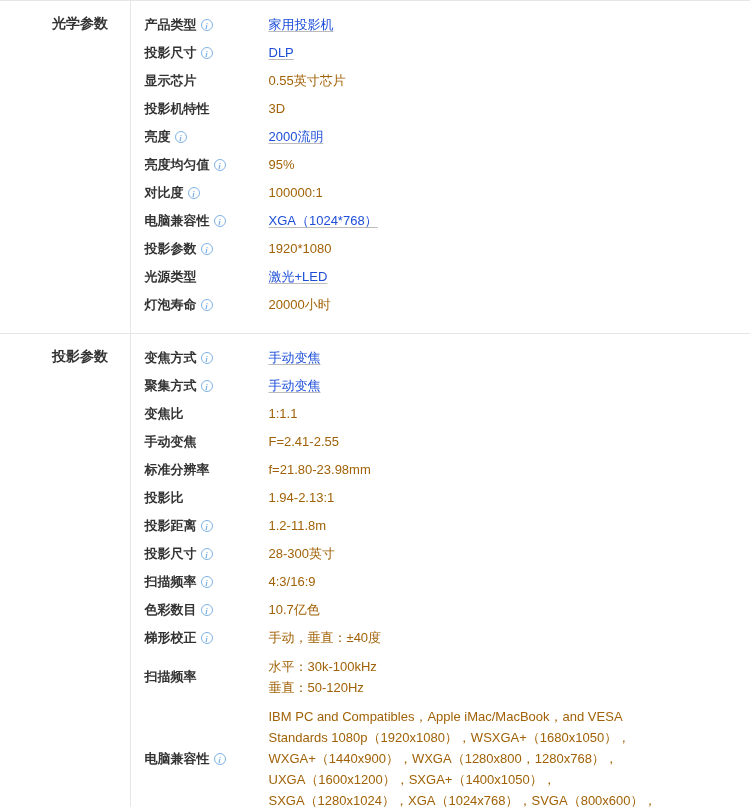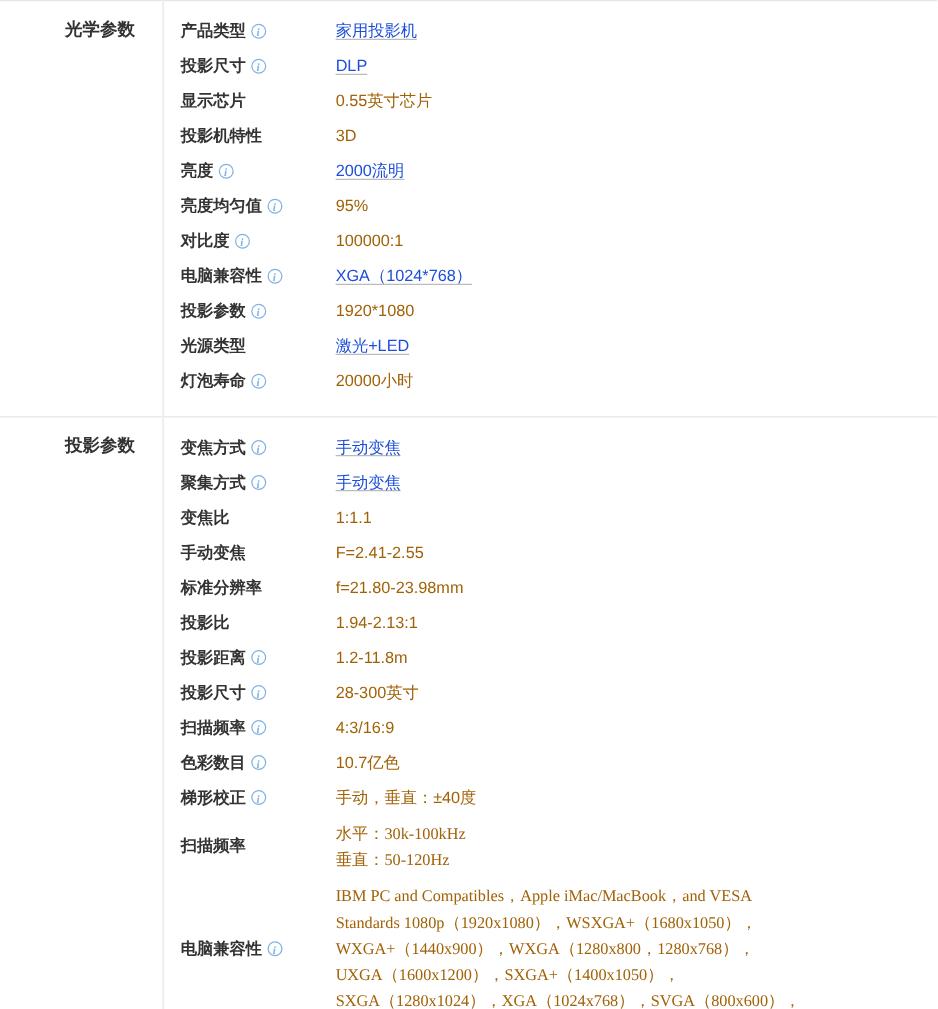--- a/index.html
+++ b/index.html
@@ -64,21 +64,21 @@
     font-size: 13px;
     padding-right: 20px;
   }
   .row-value.link {
     color: #1d4ed8;
     text-decoration: underline;
     text-decoration-color: #bbb;
     text-underline-offset: 2px;
     display: inline;
   }
-  .val-line { display: block; font-family: Liberation Serif, serif; }
+  .val-line { display: block; }
   .info-icon {
     display: inline-block;
     width: 12px;
     height: 12px;
     line-height: 12px;
     text-align: center;
     border-radius: 50%;
     border: 1px solid #7fb2e5;
     color: #7fb2e5;
     font-size: 9px;

